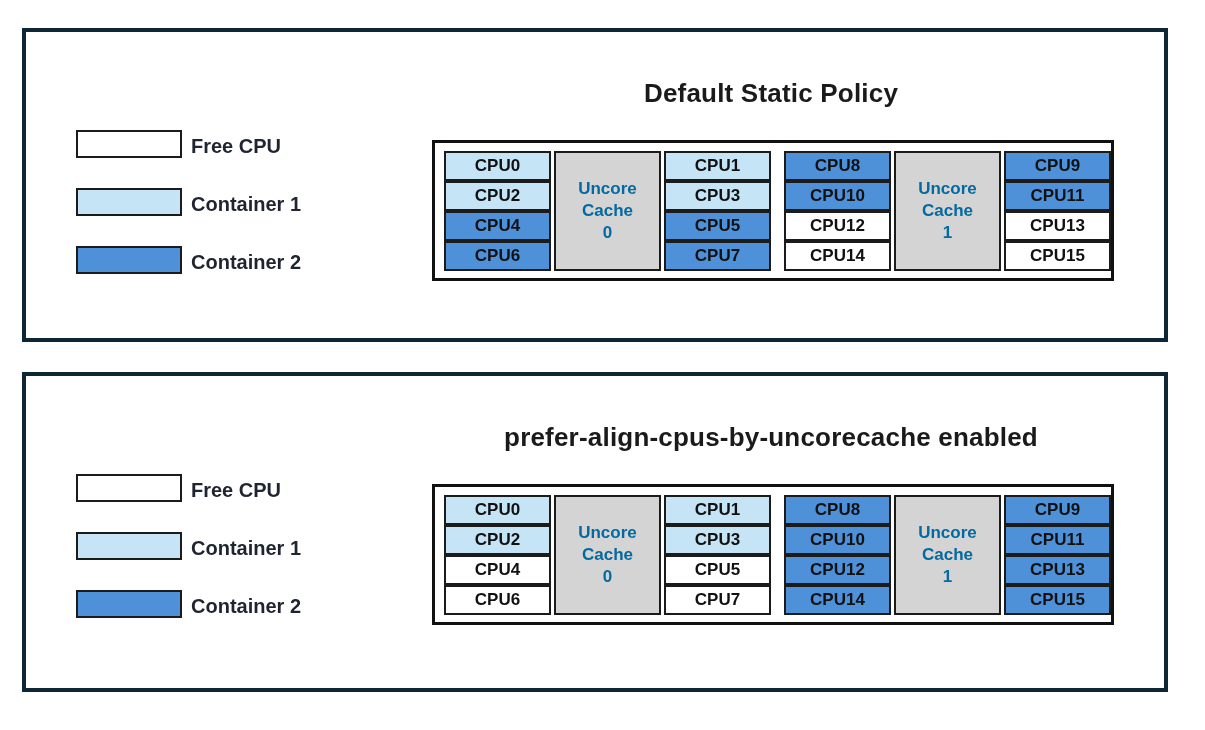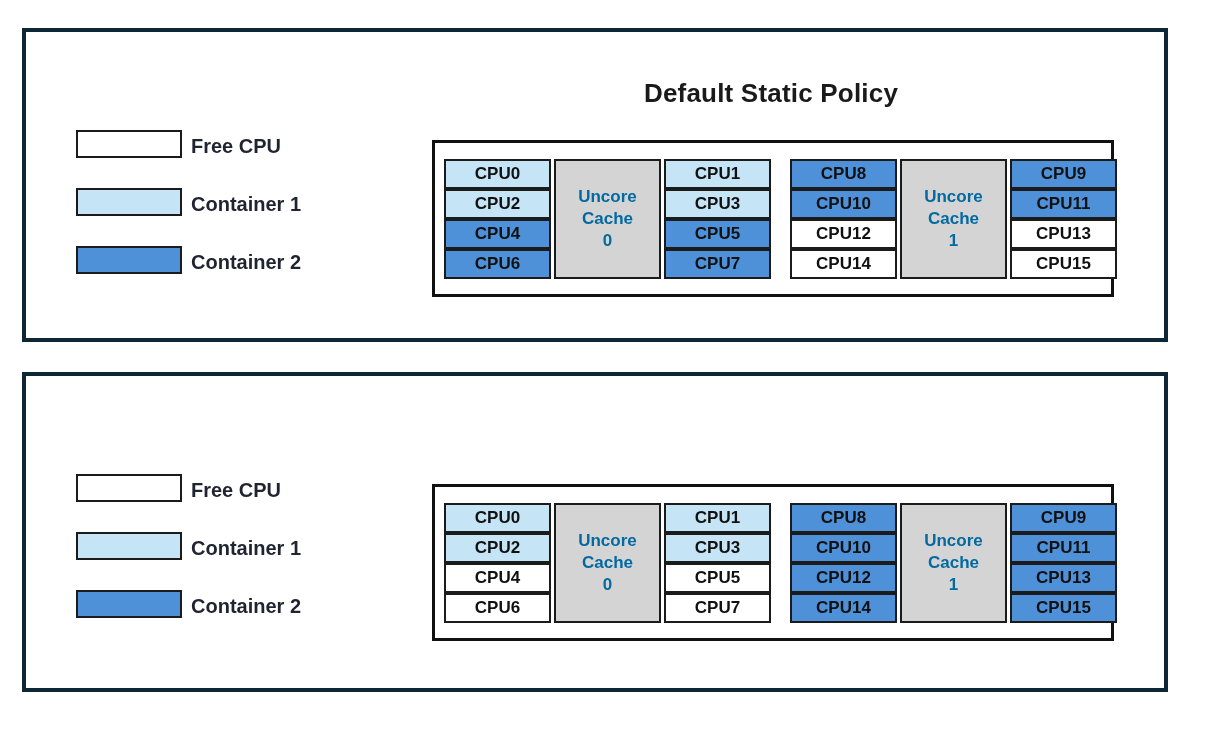--- a/index.html
+++ b/index.html
@@ -22,23 +22,23 @@
 
   .legend{
     position:absolute;left:50px;top:98px;
     display:flex;flex-direction:column;gap:30px;
   }
   .legend-row{display:flex;align-items:flex-end;gap:9px;}
   .swatch{width:106px;height:28px;box-sizing:border-box;border:2px solid #1b1b1b;}
   .legend-label{font-size:20px;font-weight:bold;color:#1f2430;white-space:nowrap;}
 
   .diagram{
-    position:absolute;left:406px;top:108px;width:682px;height:157px;
+    position:absolute;left:406px;top:108px;width:682px;height:141px;
     box-sizing:border-box;border:3px solid #111111;background:#ffffff;
-    display:flex;align-items:center;gap:19px;padding-left:9px;
+    display:flex;align-items:center;gap:13px;padding-left:9px;
   }
   .group{display:flex;gap:3px;}
   .cpu-col{display:flex;flex-direction:column;}
   .cpu-cell{
     width:107px;height:30px;box-sizing:border-box;border:2px solid #1b1b1b;
     display:flex;align-items:center;justify-content:center;
     font-size:17px;font-weight:bold;color:#111111;
   }
   .cache-cell{
     width:107px;height:120px;box-sizing:border-box;border:2px solid #1b1b1b;
@@ -100,20 +100,21 @@
         <div class="cpu-col">
           <div class="cpu-cell" style="background: rgb(78, 145, 217);">CPU9</div>
           <div class="cpu-cell" style="background: rgb(78, 145, 217);">CPU11</div>
           <div class="cpu-cell" style="background: rgb(255, 255, 255);">CPU13</div>
           <div class="cpu-cell" style="background: rgb(255, 255, 255);">CPU15</div>
         </div>
       </div>
     </div>
   </div>
 <div class="panel" data-panel="1" style="border-color: rgb(13, 39, 55);">
+    <div class="panel-title">prefer-align-cpus-by-uncorecache enabled</div>
     <div class="legend">
       <div class="legend-row">
         <div class="swatch" style="background: rgb(255, 255, 255);"></div>
         <div class="legend-label">Free CPU</div>
       </div>
       <div class="legend-row">
         <div class="swatch" style="background: rgb(197, 228, 245);"></div>
         <div class="legend-label">Container 1</div>
       </div>
       <div class="legend-row">

